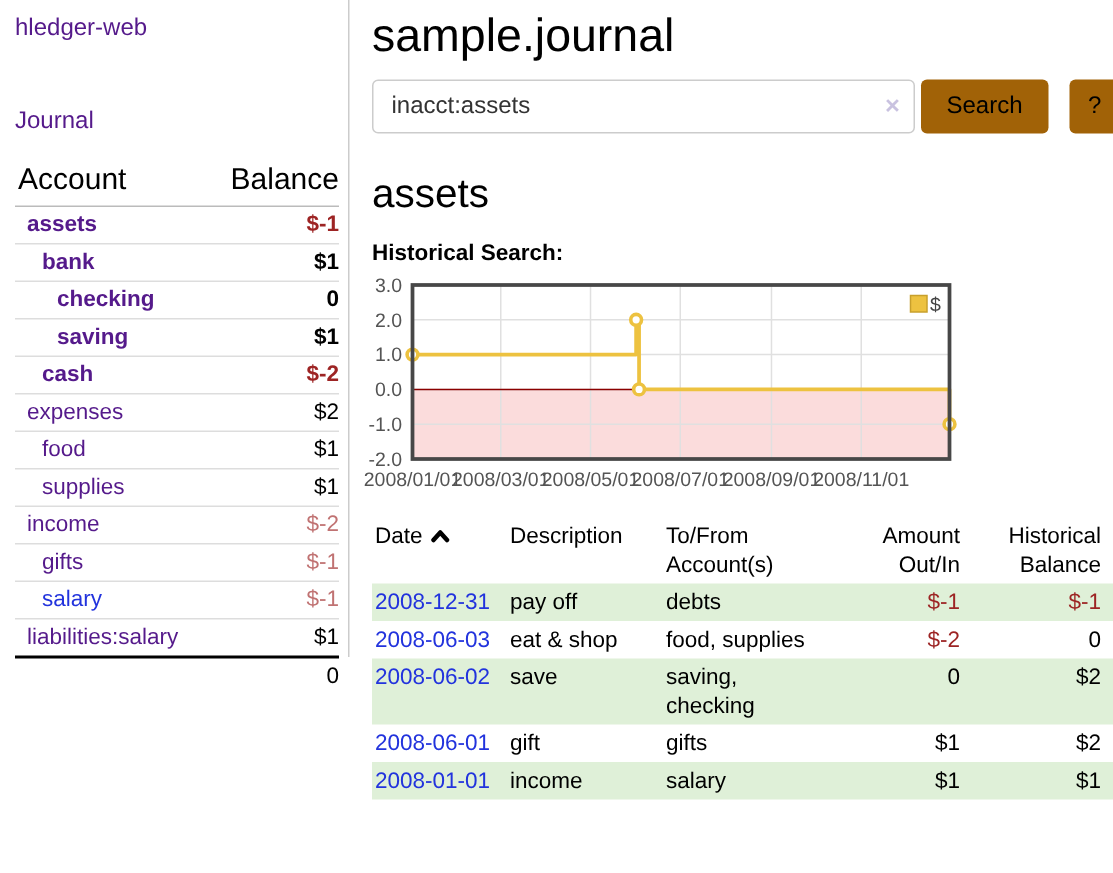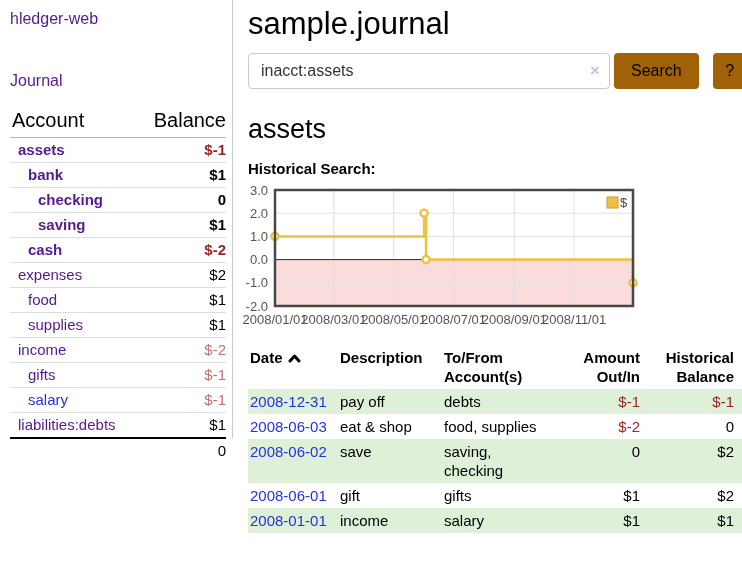--- a/index.html
+++ b/index.html
@@ -39,21 +39,21 @@
     font-family:inherit;cursor:pointer;}
   .btn-search{margin-left:4px;padding:0 17px;}
   .btn-help{margin-left:14px;width:34px;padding:0;}
   h2.acct-title{font-size:27px;font-weight:400;margin:25px 0 0 0;}
   .chart-label{font-weight:700;font-size:15px;margin-top:15px;}
   .chart-box{margin-top:5px;}
   svg.chart{overflow:visible;display:block;}
 
   
   table.register{width:494px;border-collapse:collapse;margin-top:11px;font-size:15px;table-layout:fixed;}
-  table.register th{font-weight:700;text-align:left;vertical-align:top;padding:3px 8px 3px 2px;line-height:19px;}
+  table.register th{font-weight:400;text-align:left;vertical-align:top;padding:3px 8px 3px 2px;line-height:19px;}
   table.register th.r,table.register td.r{text-align:right;padding-right:8px;}
   table.register td{padding:3px 8px 3px 2px;vertical-align:top;line-height:19px;}
   table.register col.c-date{width:90px;}
   table.register col.c-desc{width:104px;}
   table.register col.c-acct{width:130px;}
   table.register col.c-amt{width:76px;}
   table.register col.c-bal{width:94px;}
   tr.green{background:#dff0d8;}
   .date-link{color:#2233dd;text-decoration:none;}
   td.pre{white-space:pre-line;}
@@ -110,21 +110,21 @@
     </tr>
     <tr class="plain">
       <td class="ind2"><a href="#" class="acct-link">gifts</a></td>
       <td class="bal negf">$-1</td>
     </tr>
     <tr class="plain">
       <td class="ind2"><a href="#" class="acct-link blue">salary</a></td>
       <td class="bal negf">$-1</td>
     </tr>
     <tr class="plain">
-      <td class="ind1"><a href="#" class="acct-link">liabilities:debts</a></td>
+      <td class="ind1"><a href="#" class="acct-link">liabilities:salary</a></td>
       <td class="bal">$1</td>
     </tr>
     <tr class="plain total">
       <td></td>
       <td class="bal">0</td>
     </tr>
   </tbody>
     </table>
 </div>
 

